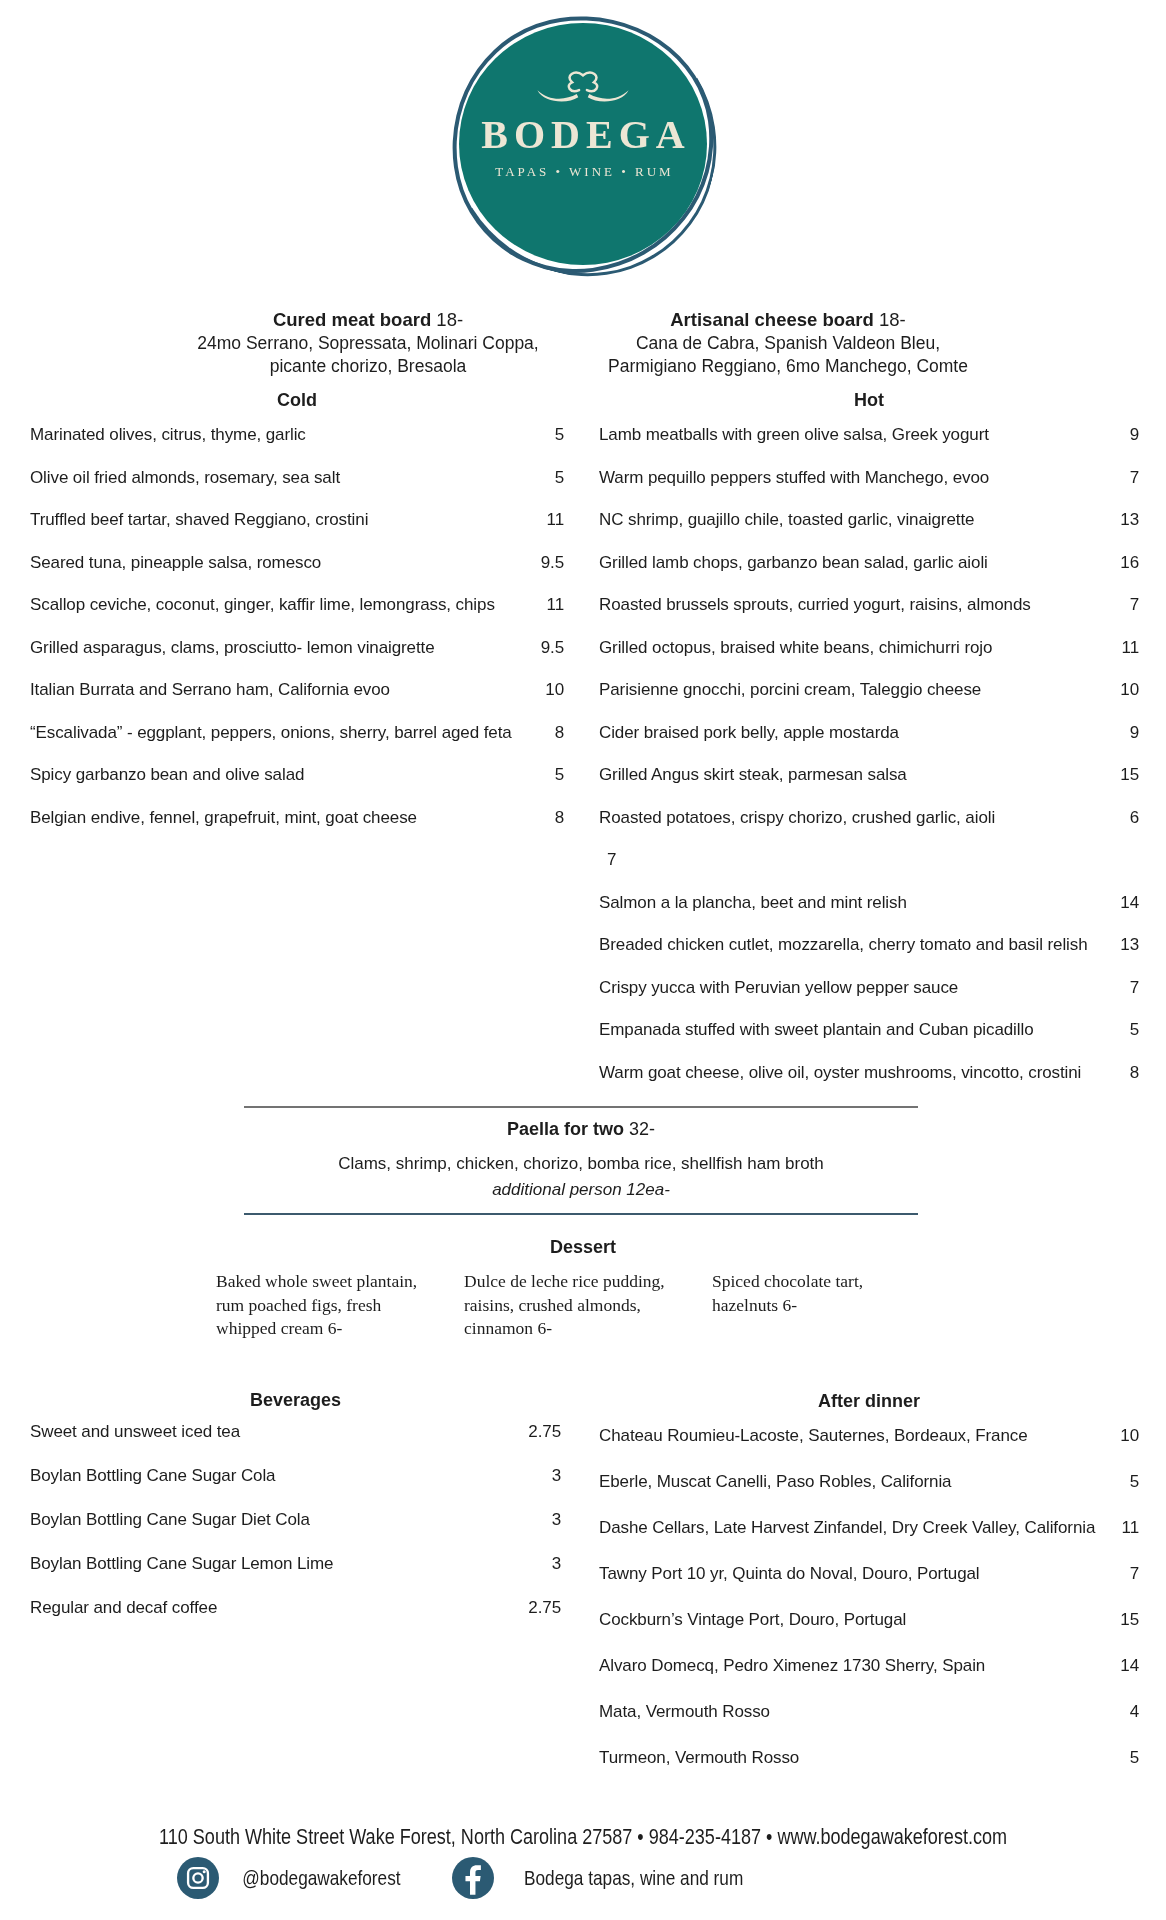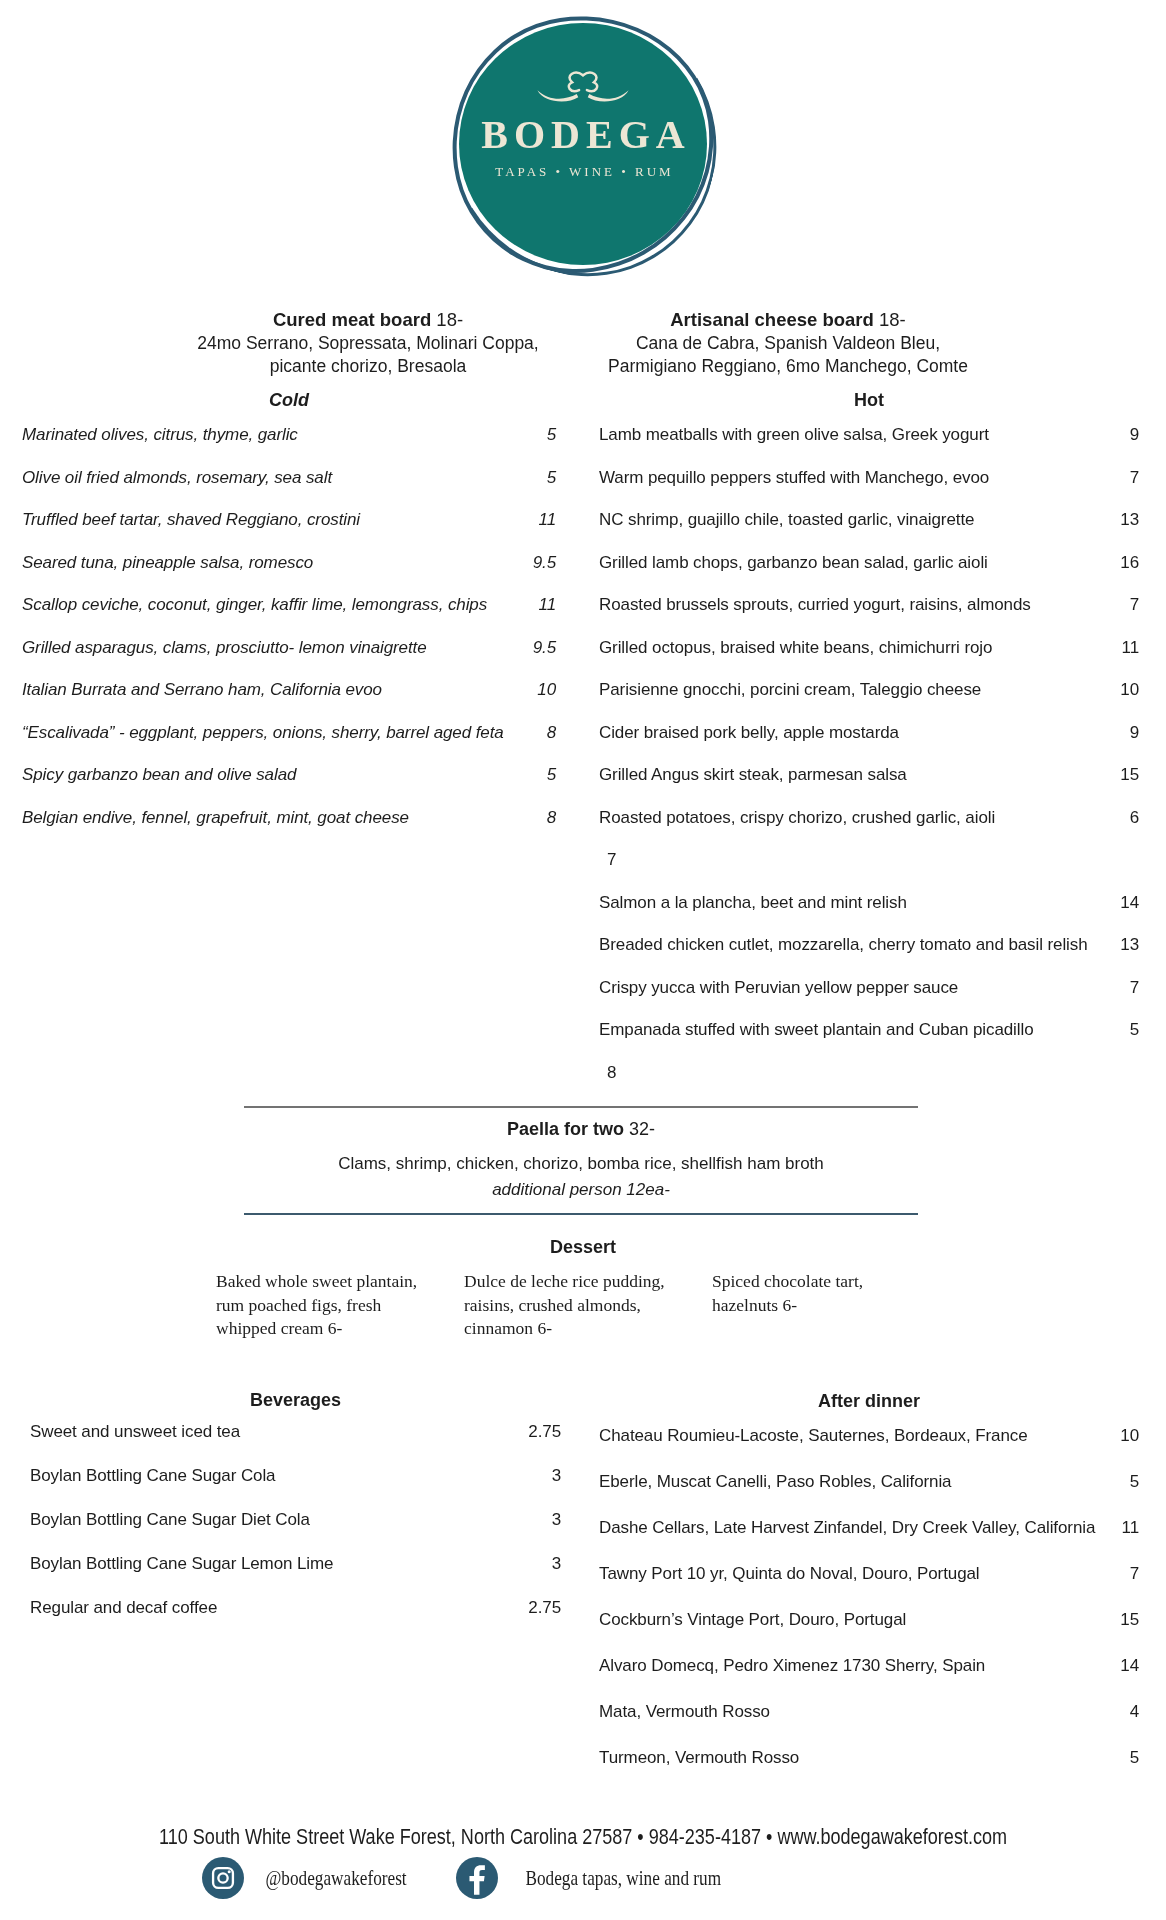--- a/index.html
+++ b/index.html
@@ -42,21 +42,21 @@
   
   .board{top:288px;width:470px;text-align:center;font-size:17.5px;line-height:23.5px;}
   .board-cured{left:133px;}
   .board-cheese{left:553px;}
   .board-title{font-size:18.5px;margin-top:20px;}
   .board-name{font-weight:bold;}
   .board-desc{white-space:pre-line;}
 
   
   .section-title{font-weight:bold;font-size:18px;line-height:24px;text-align:center;margin:0 0 12px 0;}
-  .col-cold{left:22px;top:388px;width:534px;font-style:italic;}
+  .col-cold{left:30px;top:388px;width:534px;}
   .col-hot{left:599px;top:388px;width:540px;}
   .row{
     display:flex;justify-content:space-between;align-items:baseline;
     font-size:17px;letter-spacing:-0.1px;line-height:22.5px;margin-bottom:20px;
     white-space:nowrap;
   }
   .row .price{margin-left:8px;}
 
   
   .paella{
@@ -81,21 +81,21 @@
   .col-bev .section-title{margin-bottom:9px;}
   .col-bev .row{margin-bottom:22px;line-height:22px;}
   .col-after{left:599px;top:1389px;width:540px;}
   .col-after .row{margin-bottom:24px;line-height:22px;}
 
   
   .footer-address{left:0;top:1825px;width:1166px;text-align:center;font-size:22px;line-height:24px;}
   .cond{display:inline-block;transform:scaleX(0.82);transform-origin:50% 50%;}
   .social-row{
     left:0;top:1857px;width:944px;display:flex;justify-content:center;
-    align-items:center;gap:34px;font-family:Liberation Serif, serif;
+    align-items:center;gap:34px;
   }
   .social-item{display:flex;align-items:center;gap:6px;}
   .icon-circle{
     width:42px;height:42px;border-radius:50%;background:#2b5a73;
     display:flex;align-items:center;justify-content:center;flex:0 0 auto;
   }
   .social-label{font-size:21px;}
 </style>
 </head>
 <body>
@@ -264,20 +264,21 @@
         <span>Crispy yucca with Peruvian yellow pepper sauce</span>
         <span class="price">7</span>
       </div>
 
       <div class="row">
         <span>Empanada stuffed with sweet plantain and Cuban picadillo</span>
         <span class="price">5</span>
       </div>
 
       <div class="row">
+        <span>Warm goat cheese, olive oil, oyster mushrooms, vincotto, crostini</span>
         <span class="price">8</span>
       </div>
     </div>
 </div>
 
 <div class="abs paella">
   <div class="paella-title">
     <span class="paella-name">Paella for two</span>
     <span>32-</span>
   </div>

